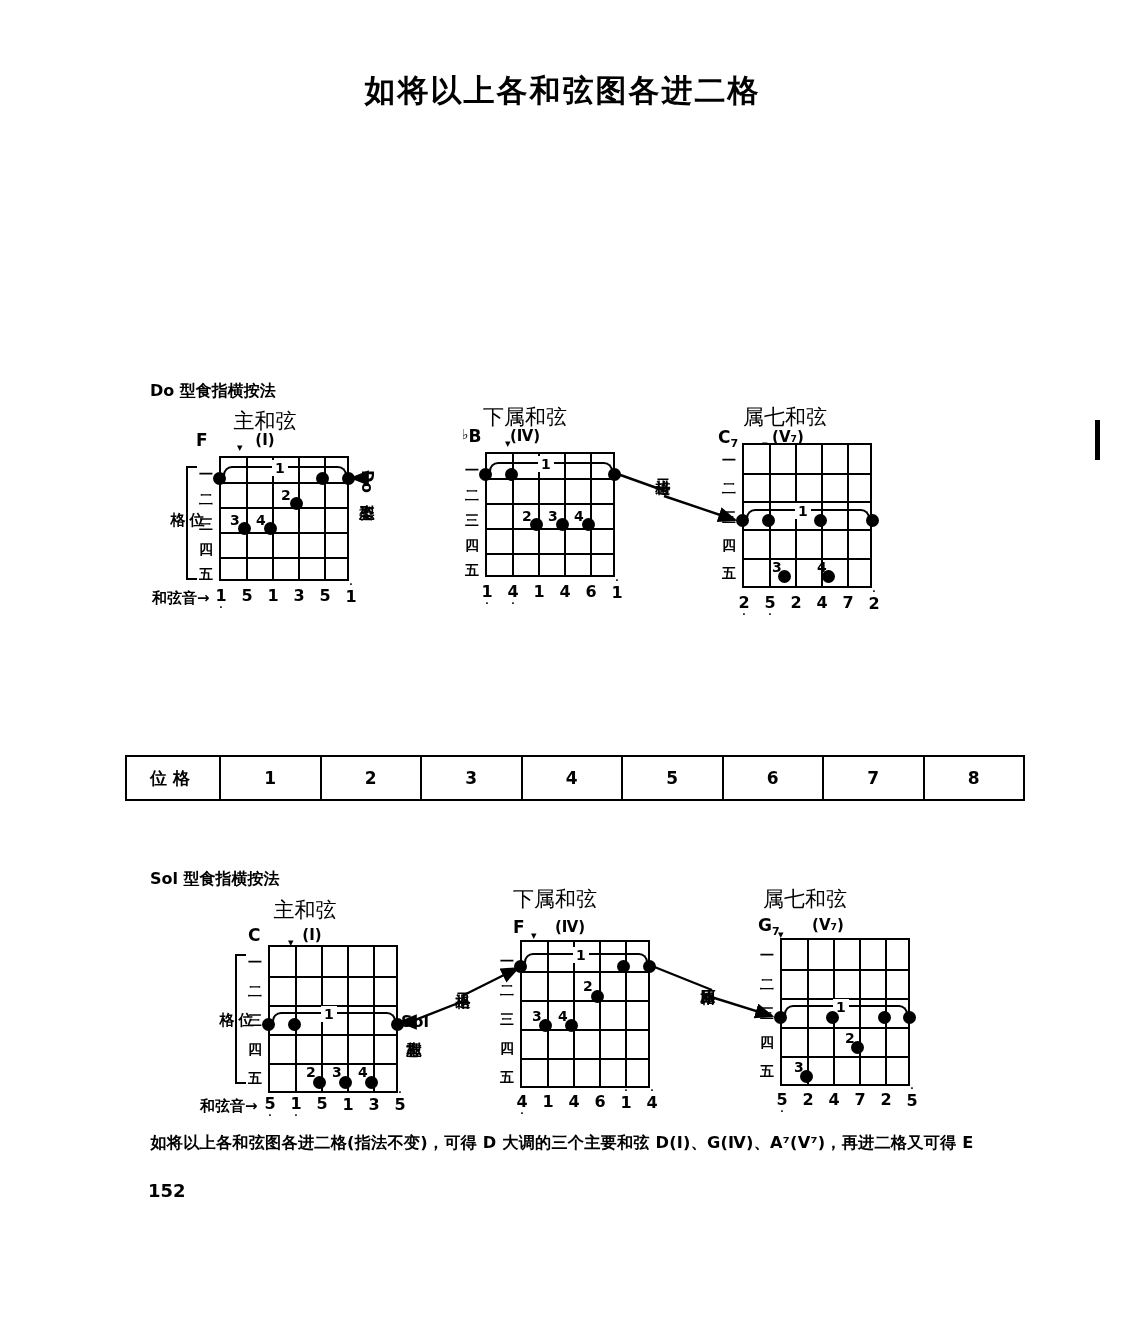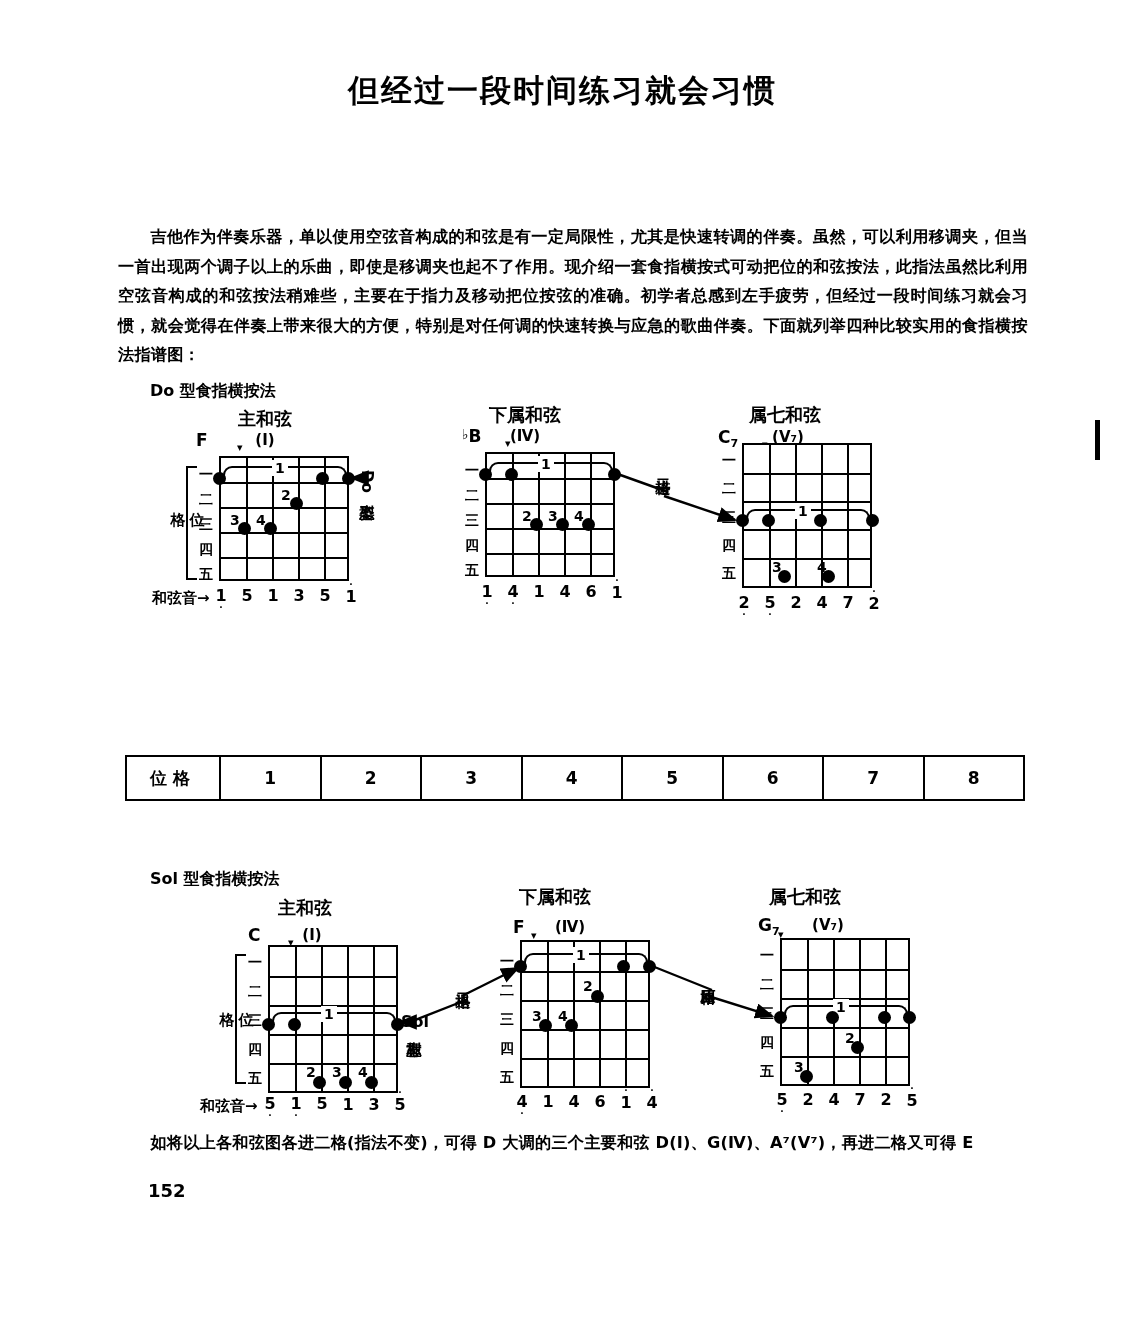--- a/index.html
+++ b/index.html
@@ -43,21 +43,21 @@
   #para3{left:118px;top:1128px;width:912px;text-indent:2em;}
 
   
   .subhead{position:absolute;font-size:16px;font-weight:bold;}
   #sub-do{left:150px;top:381px;}
   #sub-sol{left:150px;top:869px;}
 
   
   .chordgroup{position:absolute;}
   .chordtitle{
-    position:absolute;text-align:center;font-size:18px;font-weight:bold;
+    position:absolute;text-align:center;font-size:21px;font-weight:normal;
     width:150px;
   }
   .chordroman{
     position:absolute;text-align:center;font-size:15px;font-weight:bold;
     width:80px;
   }
   .chordroot{
     position:absolute;font-size:17px;font-weight:bold;
   }
   .chordroot sub{font-size:11px;}
@@ -117,24 +117,23 @@
   .watermark .big{font-size:40px;font-weight:bold;vertical-align:-4px;}
 
   
   .artifact{position:absolute;background:#000;}
 </style>
 </head>
 <body>
 
 <div class="page">
 
-  <div class="title">但经过一段时间练习就会习惯</div>
-
-
-  <div class="para" id="para1">吉他作为伴奏乐器，单以使用空弦音构成的和弦是有一定局限性，尤其是快速转调的伴奏。虽然，可以利用移调夹，但当一首出现两个调子以上的乐曲，即使是移调夹也起不了作用。现介绍一套食指横按式可动把位的和弦按法，此指法虽然比利用空弦音构成的和弦按法稍难些，主要在于指力及移动把位按弦的准确。初学者总感到左手疲劳，但经过一段时间练习就会习惯，就会觉得在伴奏上带来很大的方便，特别是对任何调的快速转换与应急的歌曲伴奏。下面就列举四种比较实用的食指横按法指谱图：</div>
+  <div class="title">如将以上各和弦图各进二格</div>
+
+
 
   <div class="subhead" id="sub-do">Do 型食指横按法</div>
 
   <div class="chordgroup">
     <div class="chordtitle" style="left:190px;top:407px;">主和弦</div>
     <div class="chordroman" style="left:225px;top:431px;">(Ⅰ)</div>
     <div class="chordroot" style="left:196px;top:430px;"><span>F</span></div>
     <div class="nutmark" style="left:237px;top:441px;">▾</div>
 
     <div class="grid" style="left:219px;top:456px;width:130px;height:125px;">

